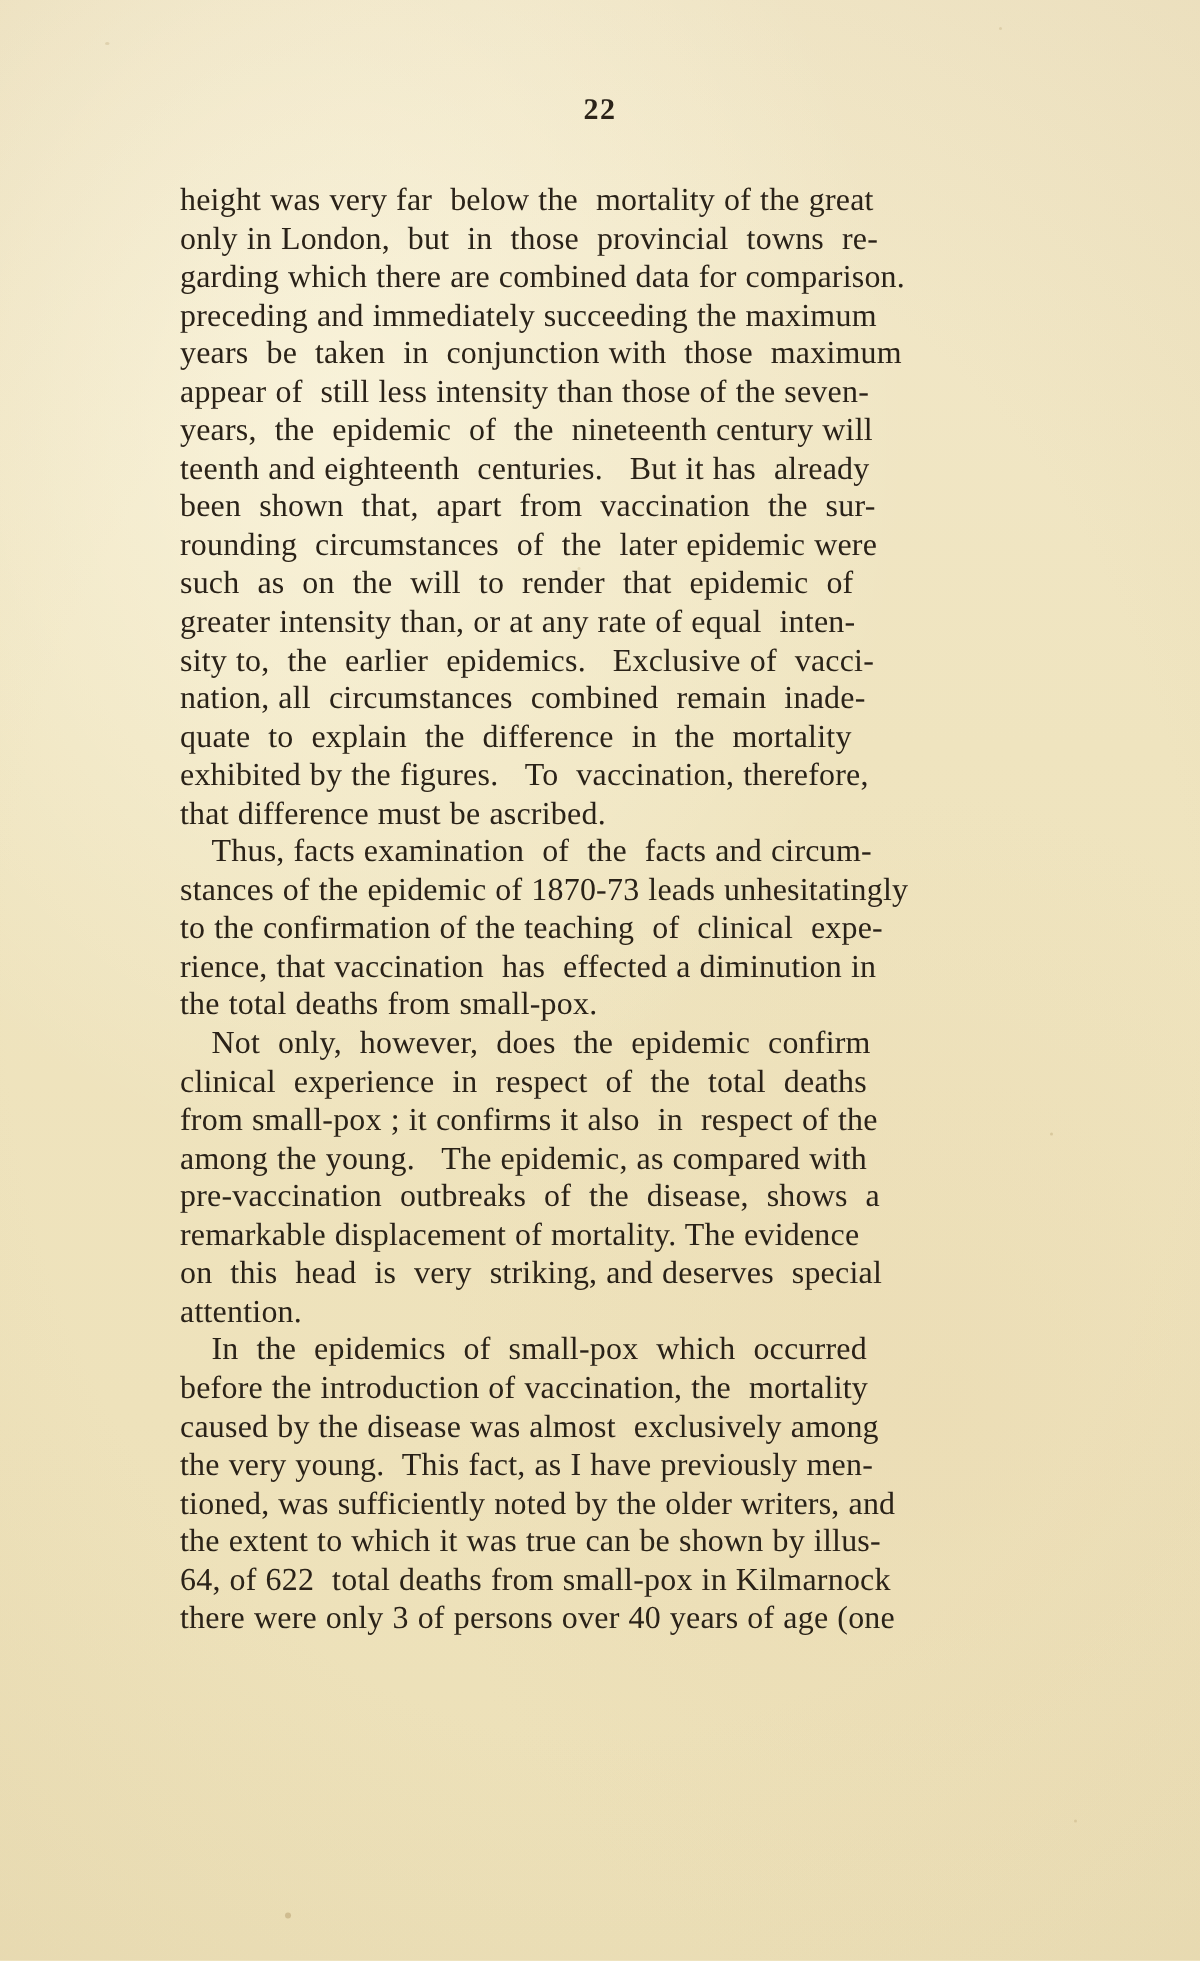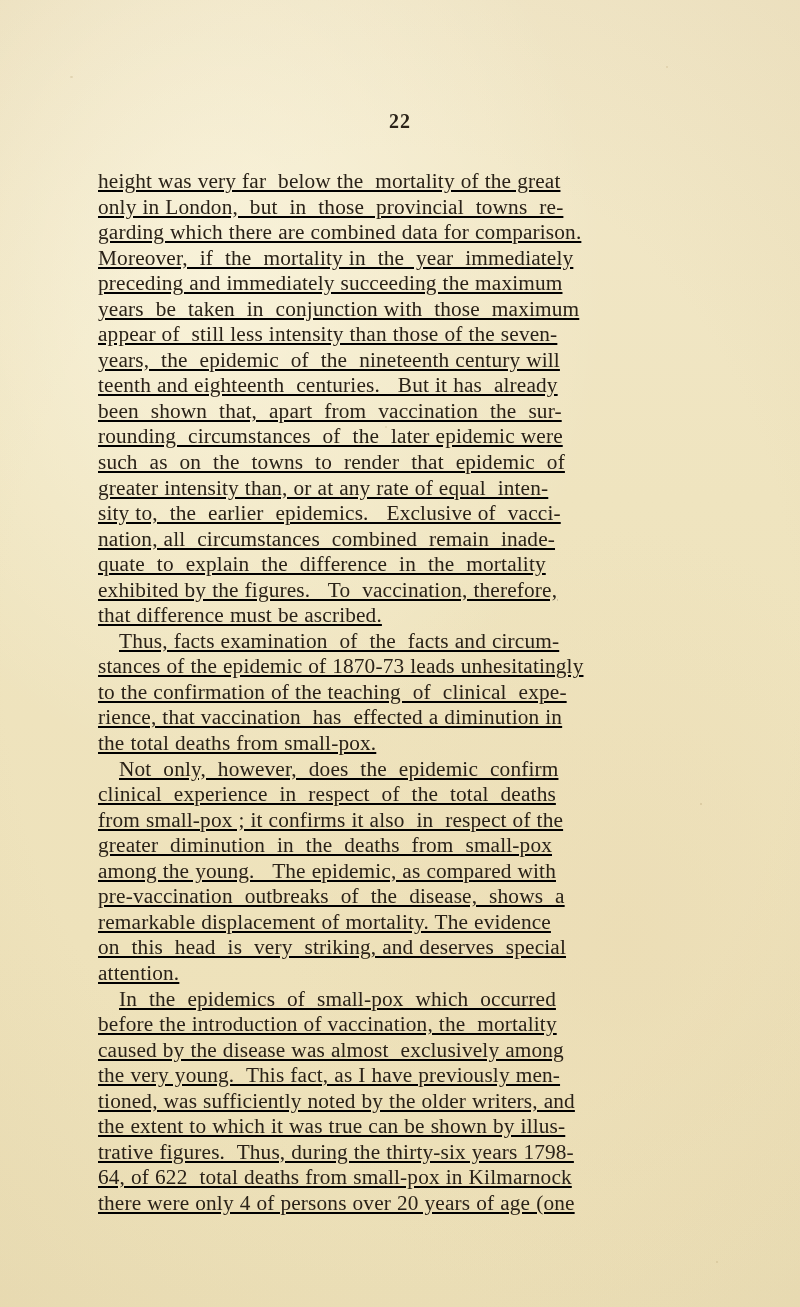--- a/index.html
+++ b/index.html
@@ -22,41 +22,39 @@
     background:
       radial-gradient(ellipse 70% 55% at 28% 22%, rgba(255,252,235,0.55), rgba(255,252,235,0) 68%),
       radial-gradient(ellipse 60% 45% at 78% 72%, rgba(233,216,176,0.45), rgba(233,216,176,0) 70%),
       radial-gradient(ellipse 90% 70% at 50% 50%, rgba(240,229,194,0) 55%, rgba(219,201,158,0.35) 100%),
       linear-gradient(180deg, #f2e8ca 0%, #efe4bf 38%, #eee2bb 72%, #ece0b8 100%);
   }
 
   .page {
     position: absolute;
     inset: 0;
-    margin-top: 48px;
   }
 
   .folio {
     position: absolute;
     top: 62px;
     left: 0;
     width: 800px;
     text-align: center;
     font-size: 20px;
     letter-spacing: 1px;
     color: #2b2319;
     font-weight: 600;
   }
 
   .textblock {
     position: absolute;
-    left: 98px;
+    left: 120px;
     top: 121px;
     width: 610px;
-    text-decoration: underline;
   }
 
   .ln {
     display: block;
     font-size: 21.3px;
     line-height: 25.55px;
     color: #2a2218;
     white-space: pre;
     letter-spacing: 0.1px;
     text-rendering: optimizeLegibility;
@@ -91,64 +89,61 @@
 
 <div class="page">
 
   <div class="folio">22</div>
 
   <div class="textblock" id="textblock">
       <div>
         <span class="ln j">height was very far  below the  mortality of the great</span>
         <span class="ln j">only in London,  but  in  those  provincial  towns  re-</span>
         <span class="ln j">garding which there are combined data for comparison.</span>
-        <span class="ln j">Moreover,  if  the  mortality in  the  year  immediately</span>
         <span class="ln j">preceding and immediately succeeding the maximum</span>
         <span class="ln j">years  be  taken  in  conjunction with  those  maximum</span>
         <span class="ln j">appear of  still less intensity than those of the seven-</span>
         <span class="ln j">years,  the  epidemic  of  the  nineteenth century will</span>
         <span class="ln j">teenth and eighteenth  centuries.   But it has  already</span>
         <span class="ln j">been  shown  that,  apart  from  vaccination  the  sur-</span>
         <span class="ln j">rounding  circumstances  of  the  later epidemic were</span>
-        <span class="ln j">such  as  on  the  towns  to  render  that  epidemic  of</span>
+        <span class="ln j">such  as  on  the  will  to  render  that  epidemic  of</span>
         <span class="ln j">greater intensity than, or at any rate of equal  inten-</span>
         <span class="ln j">sity to,  the  earlier  epidemics.   Exclusive of  vacci-</span>
         <span class="ln j">nation, all  circumstances  combined  remain  inade-</span>
         <span class="ln j">quate  to  explain  the  difference  in  the  mortality</span>
         <span class="ln j">exhibited by the figures.   To  vaccination, therefore,</span>
         <span class="ln j">that difference must be ascribed.</span>
       </div>
       <div>
         <span class="ln j indent">Thus, facts examination  of  the  facts and circum-</span>
         <span class="ln j">stances of the epidemic of 1870-73 leads unhesitatingly</span>
         <span class="ln j">to the confirmation of the teaching  of  clinical  expe-</span>
         <span class="ln j">rience, that vaccination  has  effected a diminution in</span>
         <span class="ln j">the total deaths from small-pox.</span>
       </div>
       <div>
         <span class="ln j indent">Not  only,  however,  does  the  epidemic  confirm</span>
         <span class="ln j">clinical  experience  in  respect  of  the  total  deaths</span>
         <span class="ln j">from small-pox ; it confirms it also  in  respect of the</span>
-        <span class="ln j">greater  diminution  in  the  deaths  from  small-pox</span>
         <span class="ln j">among the young.   The epidemic, as compared with</span>
         <span class="ln j">pre-vaccination  outbreaks  of  the  disease,  shows  a</span>
         <span class="ln j">remarkable displacement of mortality. The evidence</span>
         <span class="ln j">on  this  head  is  very  striking, and deserves  special</span>
         <span class="ln j">attention.</span>
       </div>
       <div>
         <span class="ln j indent">In  the  epidemics  of  small-pox  which  occurred</span>
         <span class="ln j">before the introduction of vaccination, the  mortality</span>
         <span class="ln j">caused by the disease was almost  exclusively among</span>
         <span class="ln j">the very young.  This fact, as I have previously men-</span>
         <span class="ln j">tioned, was sufficiently noted by the older writers, and</span>
         <span class="ln j">the extent to which it was true can be shown by illus-</span>
-        <span class="ln j">trative figures.  Thus, during the thirty-six years 1798-</span>
         <span class="ln j">64, of 622  total deaths from small-pox in Kilmarnock</span>
-        <span class="ln j">there were only 4 of persons over 20 years of age (one</span>
+        <span class="ln j">there were only 3 of persons over 40 years of age (one</span>
       </div>
     </div>
 
   <div class="speck s1"></div>
   <div class="speck s2"></div>
   <div class="speck s3"></div>
   <div class="speck s4"></div>
   <div class="speck s5"></div>
   <div class="speck s6"></div>
 

